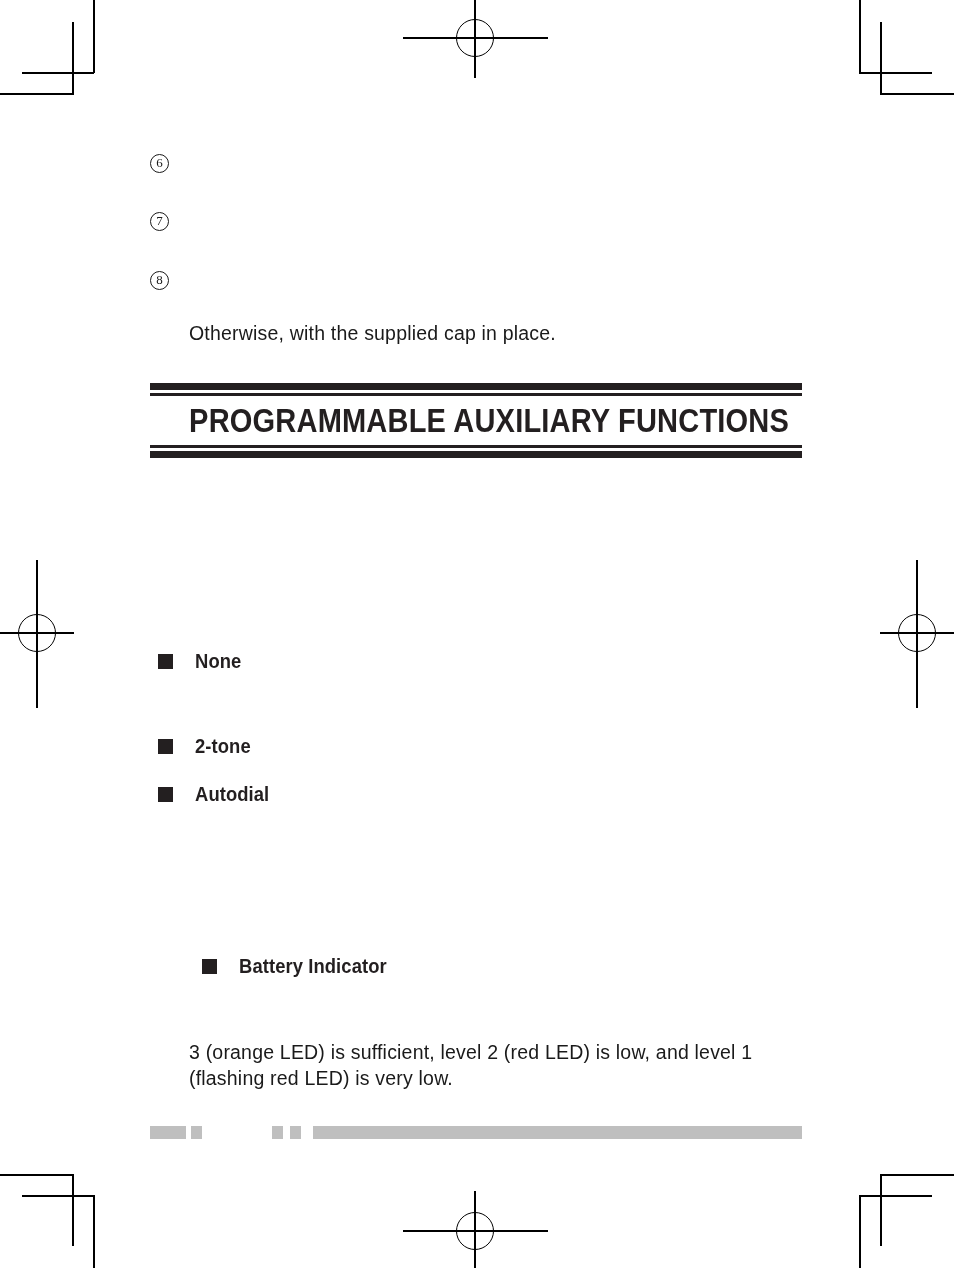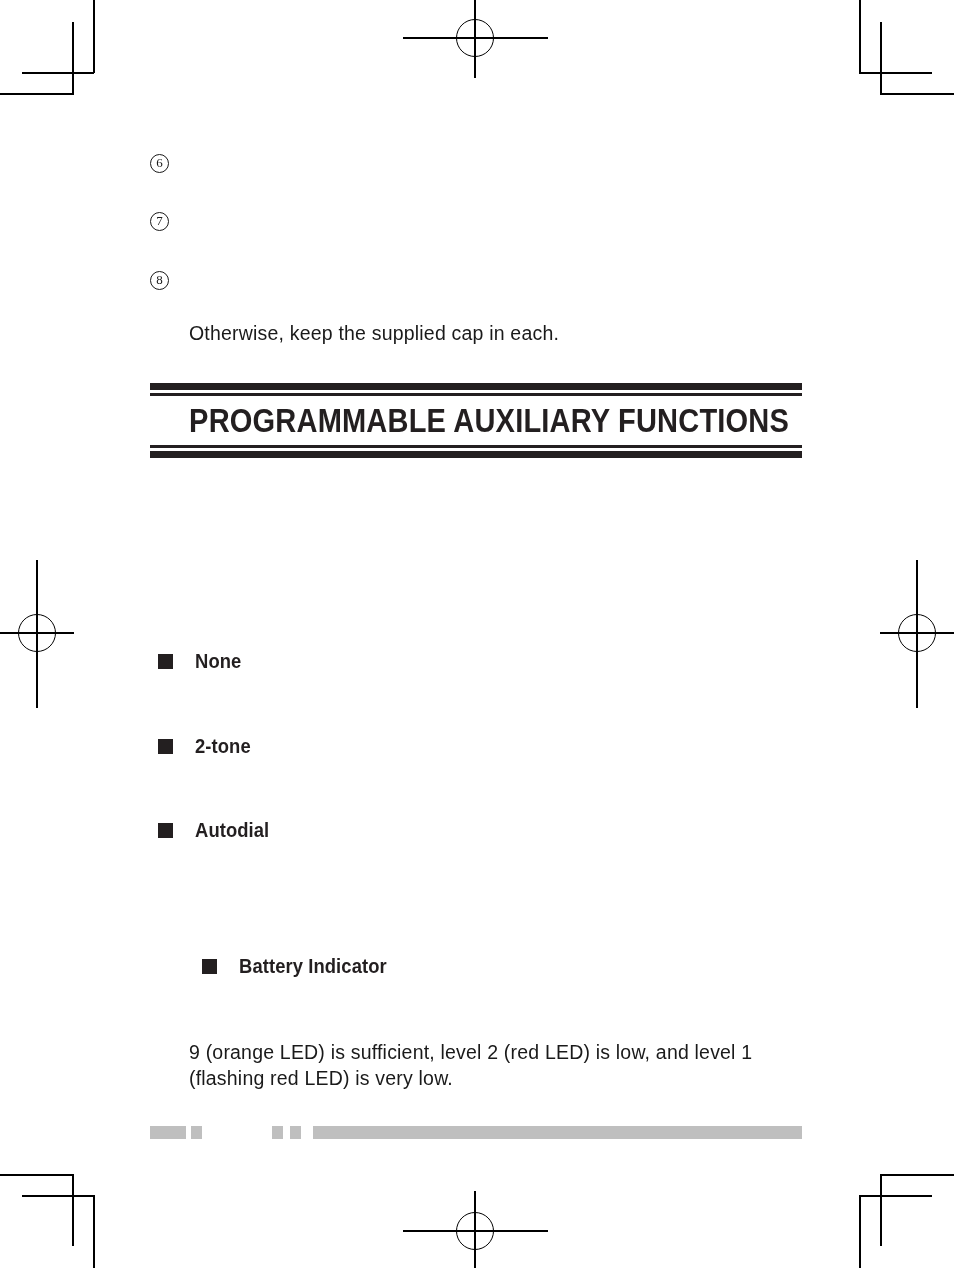--- a/index.html
+++ b/index.html
@@ -202,21 +202,21 @@
   <div class="numbered-item" style="top:153px;">
     <span class="circled">6</span>
   </div>
   <div class="numbered-item" style="top:211px;">
     <span class="circled">7</span>
   </div>
   <div class="numbered-item" style="top:270px;">
     <span class="circled">8</span>
   </div>
 
-  <div class="indent-para" style="top:320px;">Otherwise, keep the supplied cap in each.</div>
+  <div class="indent-para" style="top:320px;">Otherwise, with the supplied cap in place.</div>
 
   <div class="banner" style="top:383px;">
     <div class="rule-thick"></div>
     <div class="rule-gap-top"></div>
     <div class="rule-thin"></div>
     <div class="banner-title">PROGRAMMABLE AUXILIARY FUNCTIONS</div>
     <div class="rule-thin"></div>
     <div class="rule-gap-bot"></div>
     <div class="rule-thick"></div>
   </div>
@@ -225,31 +225,31 @@
   <div class="bullet-row" style="top:650px;">
     <span class="bullet-square"></span>
     <span class="bullet-label">None</span>
   </div>
 
   <div class="bullet-row" style="top:735px;">
     <span class="bullet-square"></span>
     <span class="bullet-label">2-tone</span>
   </div>
 
-  <div class="bullet-row" style="top:819px;">
+  <div class="bullet-row" style="top:783px;">
     <span class="bullet-square"></span>
     <span class="bullet-label">Autodial</span>
   </div>
 
   <div class="bullet-row" style="top:955px;margin-left:44px;">
     <span class="bullet-square"></span>
     <span class="bullet-label">Battery Indicator</span>
   </div>
 
-  <div class="indent-para" style="top:1039px; width:620px;">9 (orange LED) is sufficient, level 2 (red LED) is low, and level 1 (flashing red LED) is very low.</div>
+  <div class="indent-para" style="top:1039px; width:620px;">3 (orange LED) is sufficient, level 2 (red LED) is low, and level 1 (flashing red LED) is very low.</div>
 
 </div>
 
 <div class="footer-seg" style="left:150px; width:36px;"></div>
 <div class="footer-seg" style="left:191px; width:11px;"></div>
 <div class="footer-seg" style="left:272px; width:11px;"></div>
 <div class="footer-seg" style="left:290px; width:11px;"></div>
 <div class="footer-seg" style="left:313px; width:489px;"></div>
 
 </body></html>

